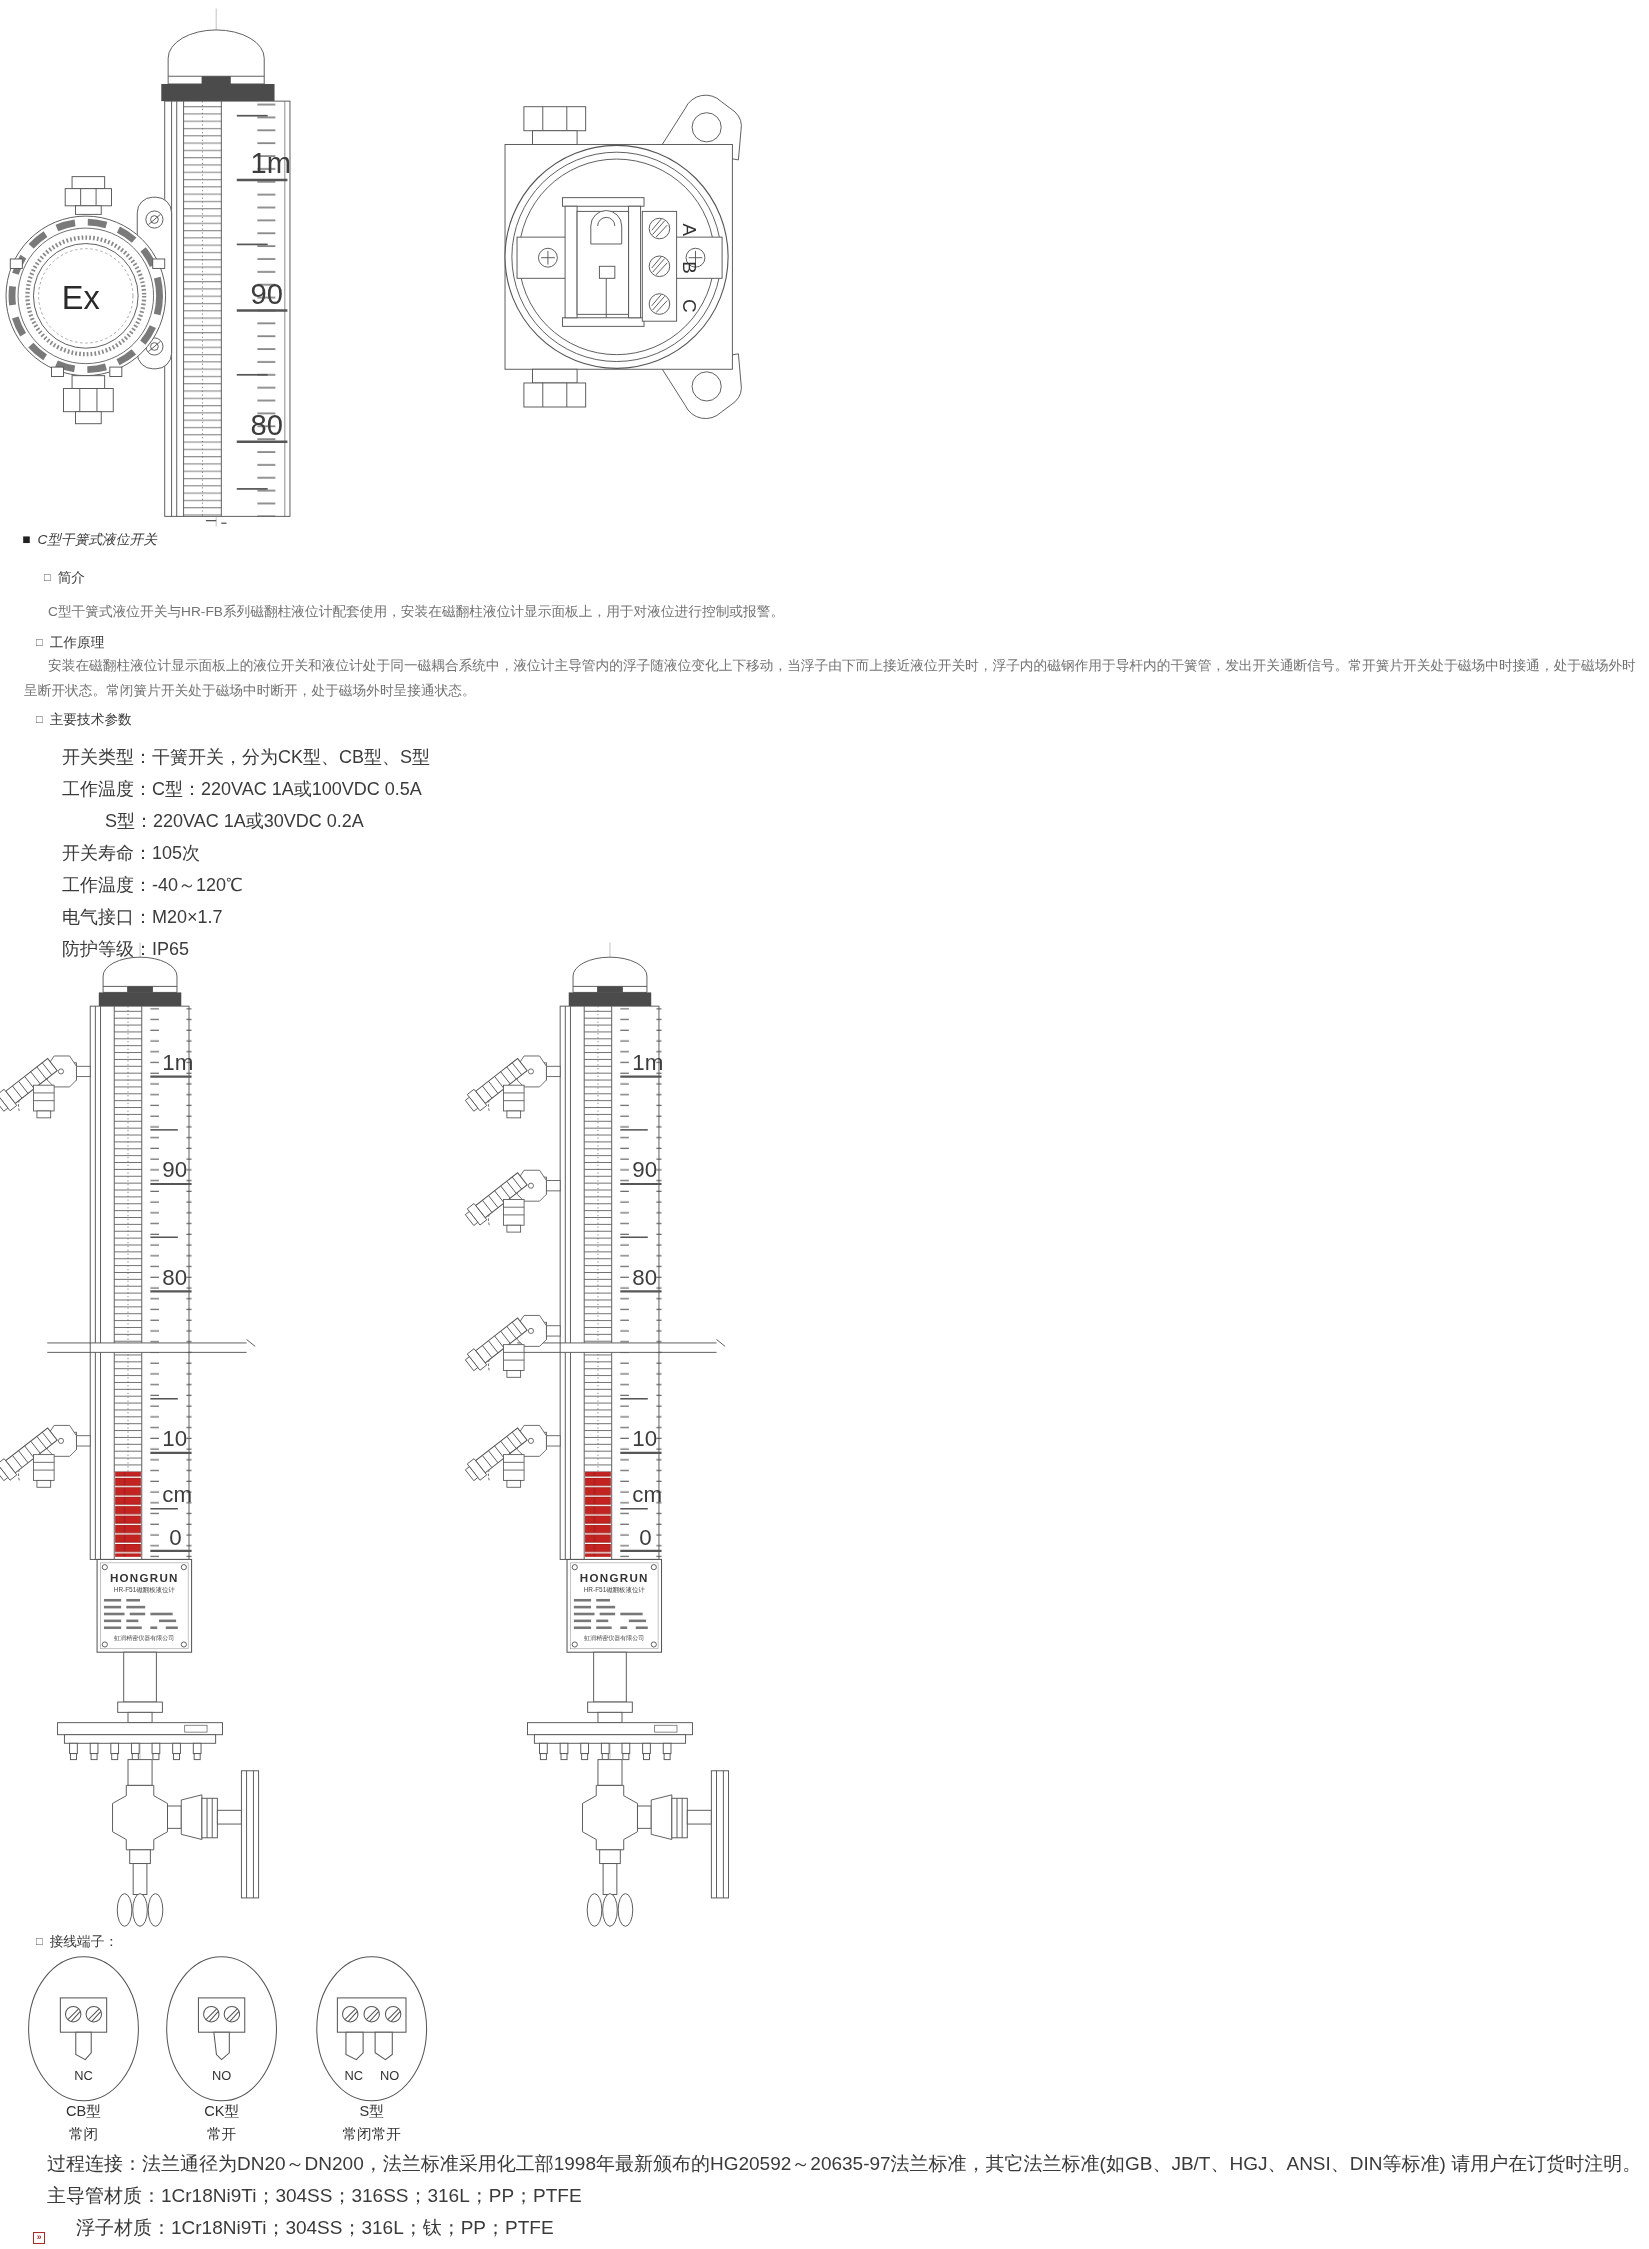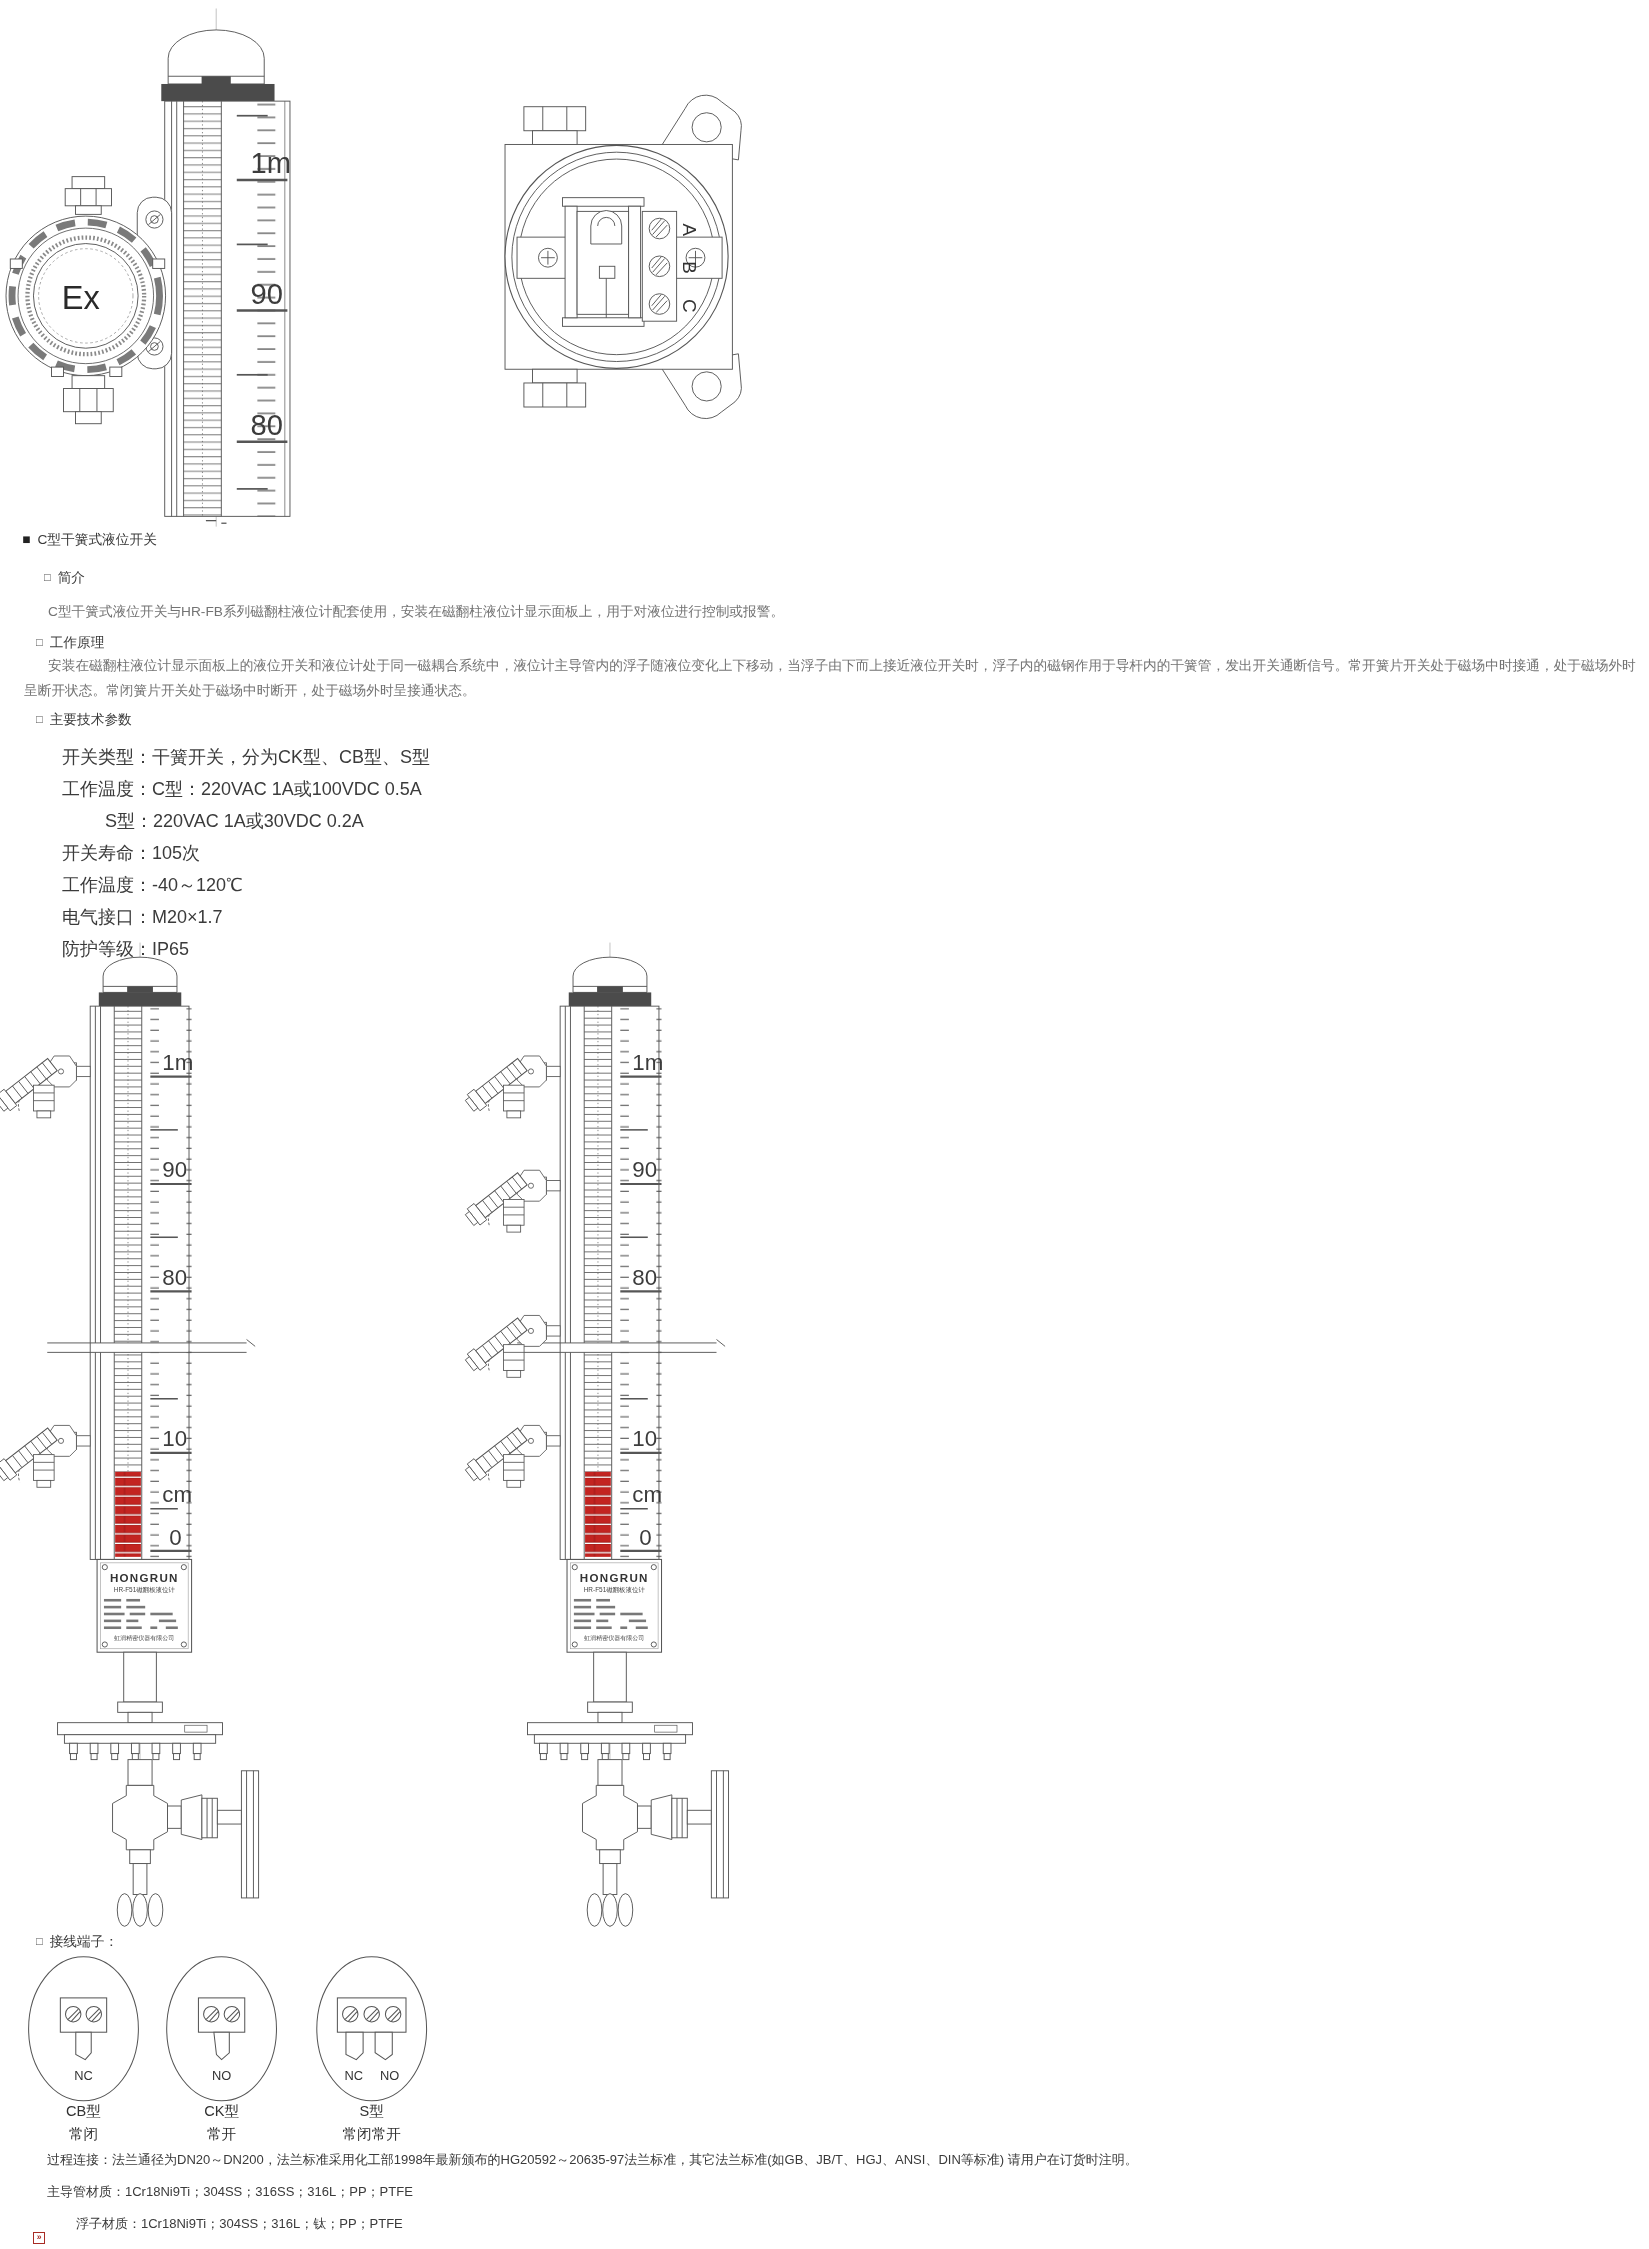--- a/index.html
+++ b/index.html
@@ -8,21 +8,21 @@
     font-family:"Liberation Sans",sans-serif;color:#3b3b3b;overflow:hidden;
   }
   .abs{position:absolute;}
   .head{font-size:13.7px;color:#3a3a3a;}
   .body-text{font-size:13.7px;color:#737373;}
   .bullet{display:inline-block;margin-right:6.9px;color:#222;}
   .hbullet{display:inline-block;margin-right:6.9px;color:#555;font-size:11.2px;transform:translateY(-0.9px);}
   #principle-body{width:1615px;text-indent:24px;line-height:25px;}
   #params-list{line-height:32px;font-size:18px;}
   #params-list .indent{padding-left:43px;}
-  .note-line{font-size:13px;color:#3a3a3a;white-space:nowrap;text-align:right;}
+  .note-line{font-size:19px;color:#3a3a3a;white-space:nowrap;text-align:right;}
   svg{display:block;}
   svg text{font-family:"Liberation Sans",sans-serif;fill:#3a3a3a;}
   .scale-num{font-size:34px;fill:#3c3c3c;}
   .scale-num-sm{font-size:26px;fill:#3c3c3c;}
   .term-letter{font-size:22px;fill:#333;}
   .circ-label{font-size:15px;fill:#333;}
   .type-label{font-size:17px;fill:#333;}
   .np-brand{font-size:13.5px;letter-spacing:1.5px;fill:#333;font-weight:bold;}
   .np-model{font-size:7.5px;fill:#444;}
   .np-co{font-size:7px;fill:#444;}
@@ -197,21 +197,21 @@
           <line x1="204" y1="286" x2="217" y2="272"></line>
           <line x1="199" y1="278" x2="210" y2="265"></line>
       </g>
     </g>
     <text class="term-letter" x="236" y="182" transform="rotate(90 236 182)" stroke="none">A</text>
     <text class="term-letter" x="236" y="226" transform="rotate(90 236 226)" stroke="none">B</text>
     <text class="term-letter" x="236" y="270" transform="rotate(90 236 270)" stroke="none">C</text>
   </g>
 </svg>
 
-<div class="abs head" style="left:22.3px;top:531px;">
+<div class="abs head" style="left:22.3px;top:531px;font-style:italic;">
   <span class="bullet">■</span><span>C型干簧式液位开关</span>
 </div>
 
 <div class="abs head" style="left:44px;top:569px;">
   <span class="hbullet">□</span><span>简介</span>
 </div>
 
 <div class="abs body-text" style="left:48px;top:603px;">C型干簧式液位开关与HR-FB系列磁翻柱液位计配套使用，安装在磁翻柱液位计显示面板上，用于对液位进行控制或报警。</div>
 
 <div class="abs head" style="left:36px;top:634px;">

